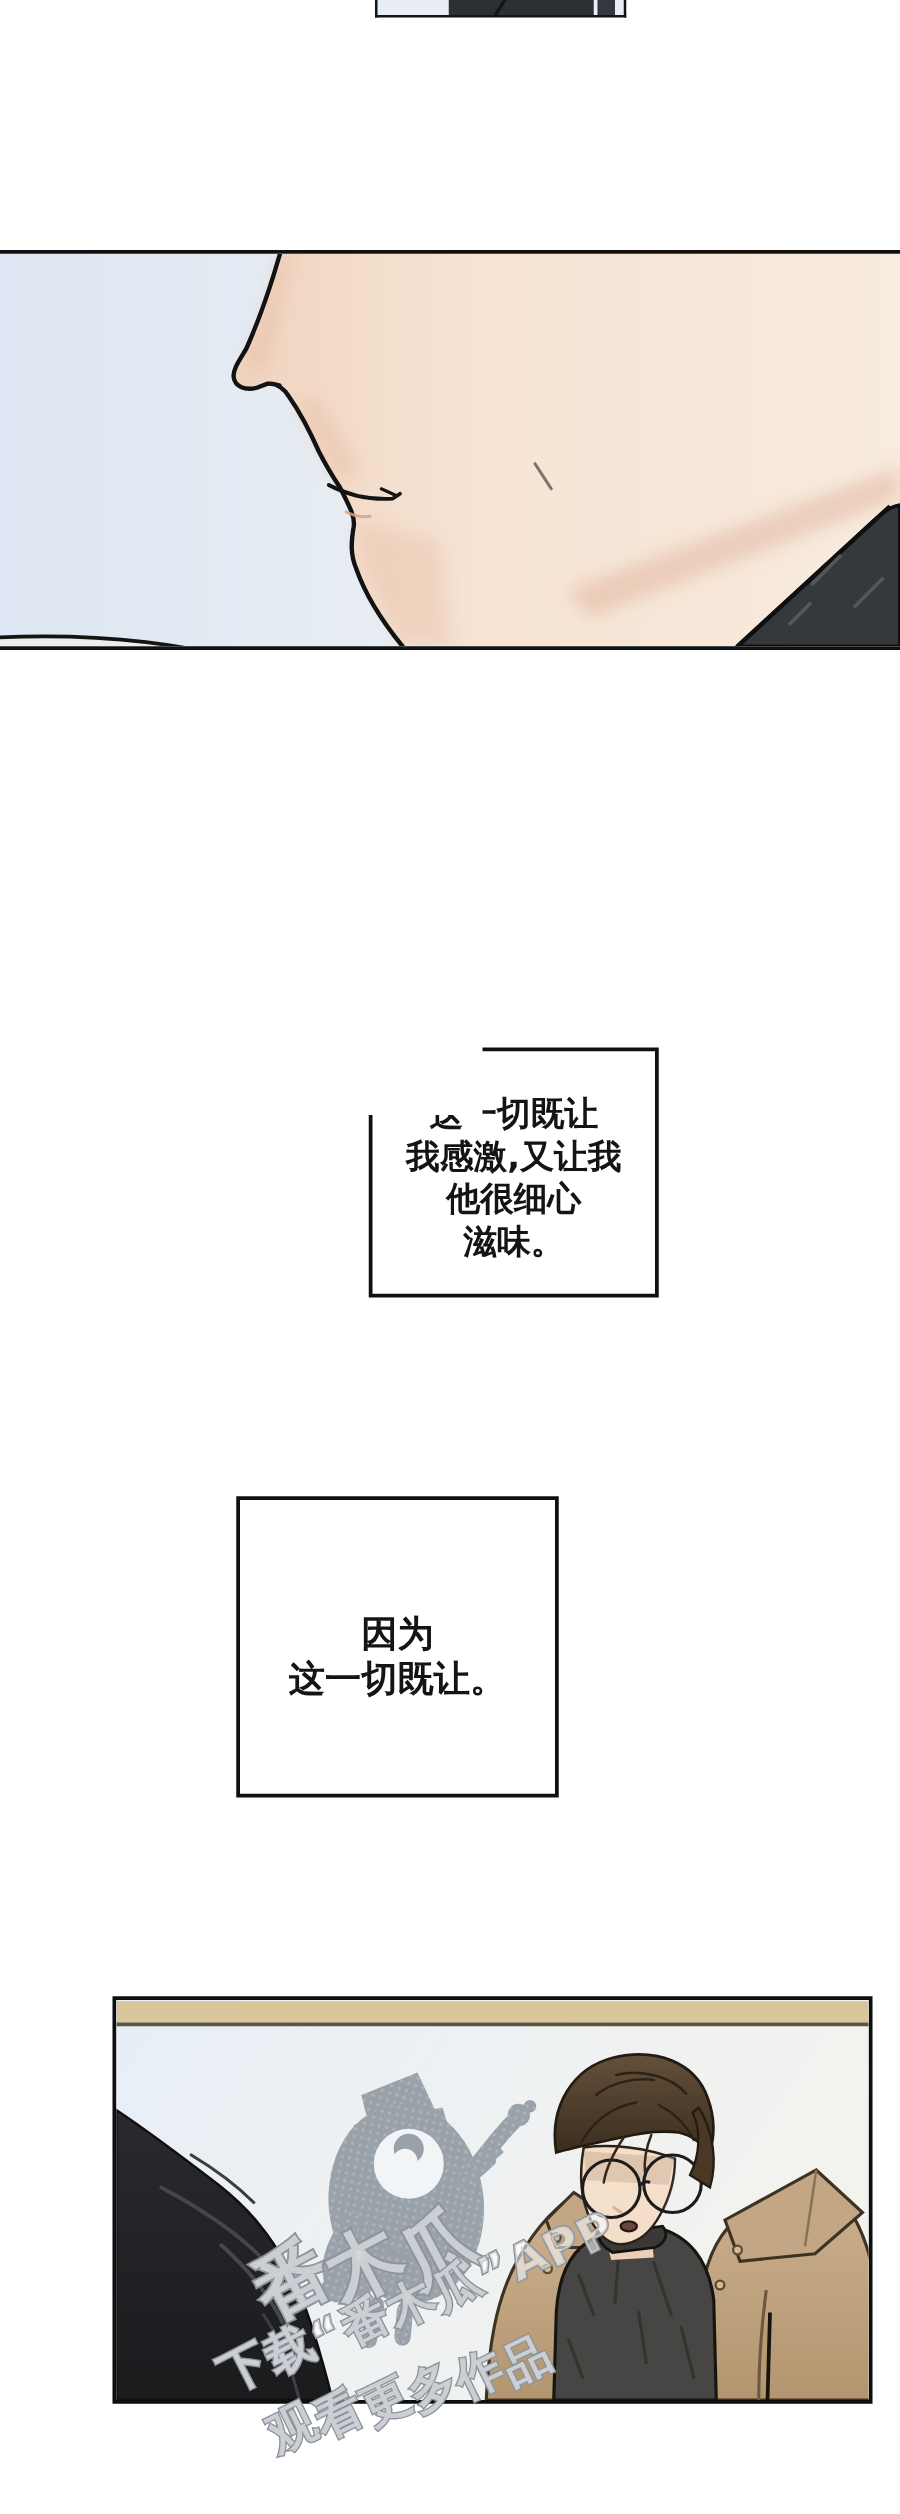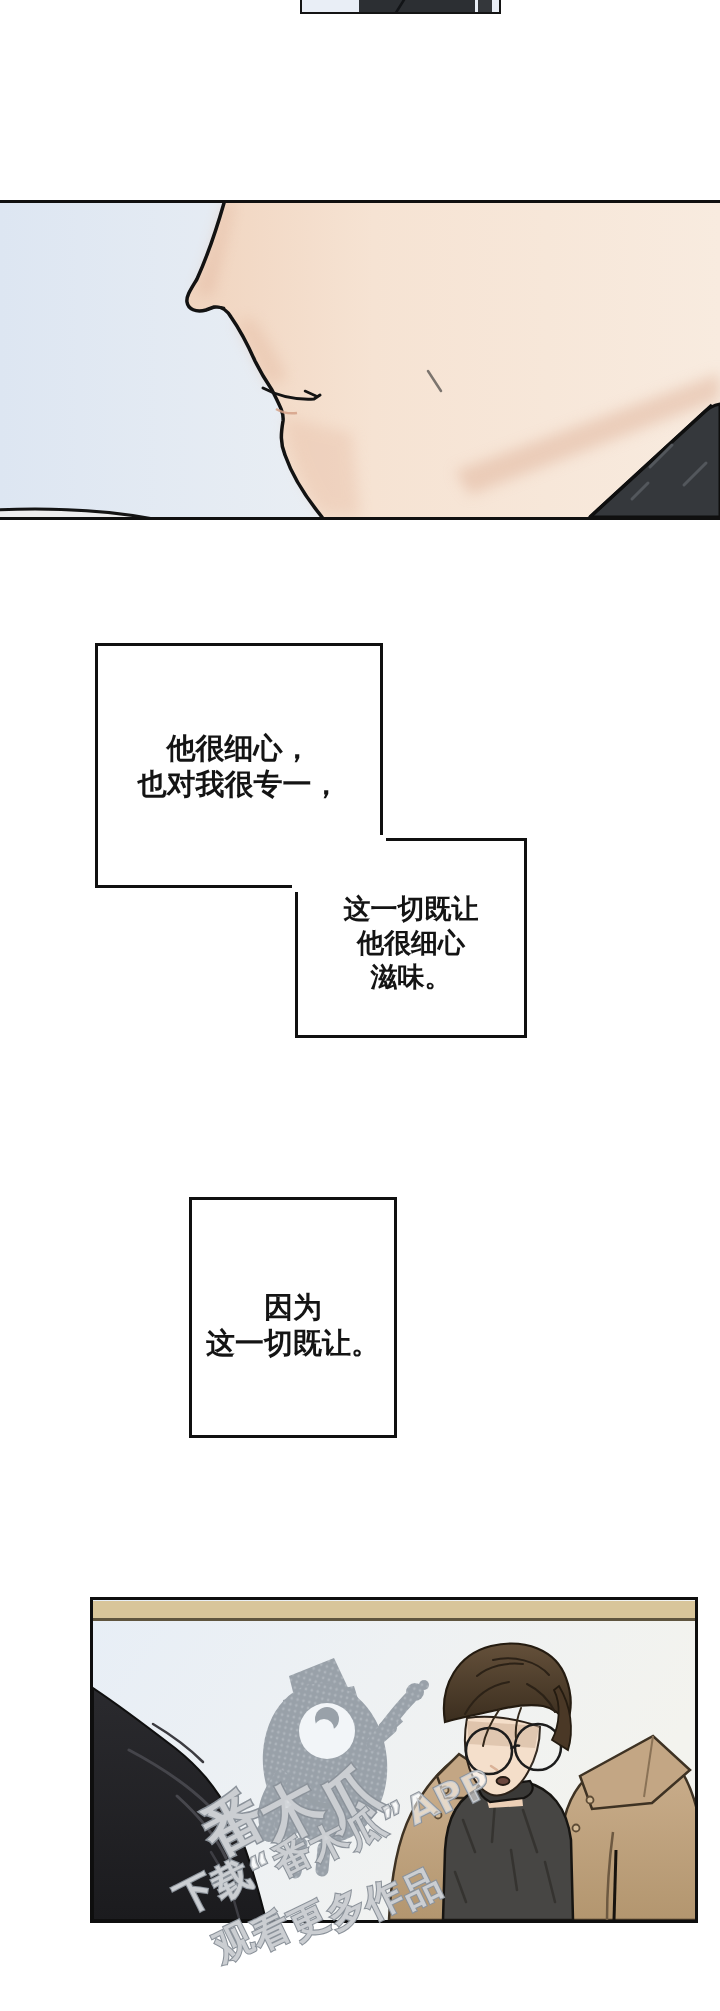--- a/index.html
+++ b/index.html
@@ -15,21 +15,21 @@
   .face-panel{position:absolute;left:0;top:200px;width:720px;height:314px;border-top:3px solid #101010;
               border-bottom:3px solid #101010;overflow:hidden;background:#e7edf5;}
   .face-panel svg{display:block;}
   
   .tbox{position:absolute;background:#ffffff;border:3px solid #101010;box-sizing:border-box;
         display:flex;flex-direction:column;align-items:center;justify-content:center;
         color:#141414;text-align:center;z-index:2;}
   .tbox .ln{display:block;white-space:nowrap;}
   .box1{left:95px;top:643px;width:288px;height:245px;font-size:29px;line-height:36px;font-weight:600;}
   .box2{left:295px;top:838px;width:232px;height:200px;font-size:27px;line-height:34px;font-weight:600;padding-top:10px;}
-  .box3{left:189px;top:1197px;width:208px;height:241px;font-size:29px;line-height:36px;font-weight:600;padding-top:14px;}
+  .box3{left:189px;top:1197px;width:258px;height:241px;font-size:29px;line-height:36px;font-weight:600;padding-top:14px;}
   .eraser{position:absolute;left:292px;top:835px;width:94px;height:57px;background:#ffffff;z-index:3;}
   
   .bottom-panel{position:absolute;left:90px;top:1597px;width:608px;height:326px;border:3px solid #0e0e0e;
                 box-sizing:border-box;overflow:hidden;background:#edf1f5;z-index:1;}
   .bottom-panel svg{display:block;}
   
   .wm{position:absolute;left:90px;top:1590px;width:630px;height:421px;z-index:5;pointer-events:none;}
 </style>
 </head>
 <body>
@@ -87,26 +87,23 @@
       <path d="M428,168 L441,188" fill="none" stroke="#2a2a2a" stroke-width="2.5" opacity="0.6" stroke-linecap="round"></path>
 
       <g>
         <path d="M590,314 L702,211 C708,205 714,202 720,201 L720,314 Z" fill="#35383c" stroke="#0f0f0f" stroke-width="3"></path>
         <path d="M590,314 L712,202" fill="none" stroke="#0f0f0f" stroke-width="3.5"></path>
         <path d="M650,264 L672,242 M684,282 L706,260 M632,296 L648,280" fill="none" stroke="#53575c" stroke-width="3" stroke-linecap="round"></path>
       </g>
     </svg>
   </div>
 
-  <div class="tbox box1">
-    <span class="ln">他很细心，</span>
-    <span class="ln">也对我很专一，</span>
-  </div>
   <div class="tbox box2">
     <span class="ln">这一切既让</span>
+    <span class="ln">我感激,又让我</span>
     <span class="ln">他很细心</span>
     <span class="ln">滋味。</span>
   </div>
   <div class="eraser"></div>
   <div class="tbox box3">
     <span class="ln">因为</span>
     <span class="ln">这一切既让。</span>
   </div>
 
   <div class="bottom-panel">

